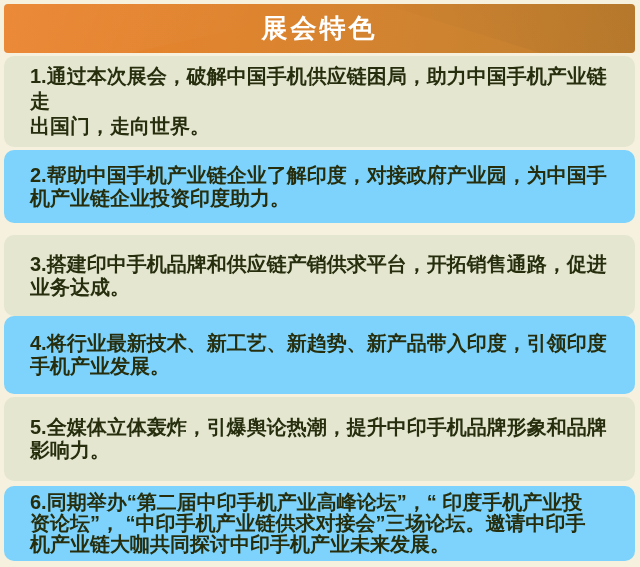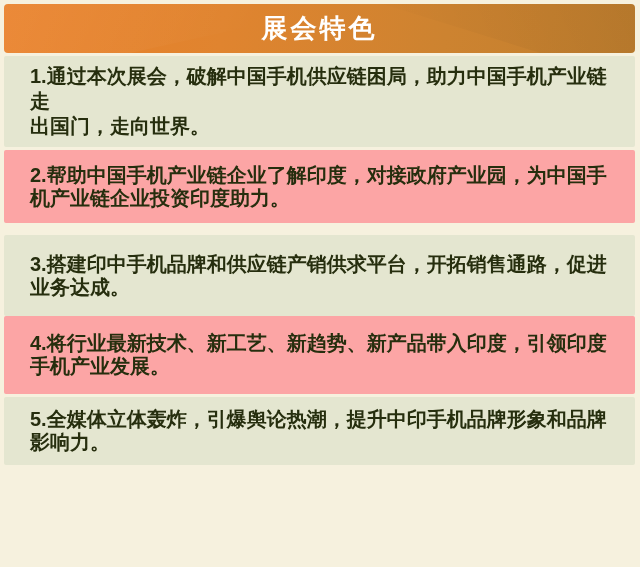--- a/index.html
+++ b/index.html
@@ -40,36 +40,36 @@
     position: relative;
     color: #ffffff;
     font-size: 26px;
     font-weight: bold;
     letter-spacing: 3px;
     z-index: 2;
   }
   .item {
     display: flex;
     align-items: center;
-    border-radius: 2px;
+    border-radius: 10px;
     padding: 4px 18px 4px 26px;
     color: #262e0e;
     font-size: 20px;
     font-weight: bold;
     white-space: pre-line;
     overflow: hidden;
   }
   .item .txt { white-space: pre-line; }
   .light { background: #e4e6d0; }
-  .green { background: #fca5a5; }
+  .green { background: #7dd3fc; }
   .i1 { height: 91px; margin-top: 3px; line-height: 25px; }
   .i2 { height: 73px; margin-top: 3px; line-height: 23px; }
   .i3 { height: 81px; margin-top: 12px; line-height: 23px; }
   .i4 { height: 78px; margin-top: 0; line-height: 23px; }
-  .i5 { height: 68px; margin-top: 3px; line-height: 23px; }
+  .i5 { height: 84px; margin-top: 3px; line-height: 23px; }
   .i6 { height: 75px; margin-top: 5px; line-height: 21px; }
 </style>
 </head>
 <body>
 
 <div class="poster">
 
   <div class="header">
     <div class="facet1"></div>
     <div class="facet2"></div>
@@ -94,14 +94,19 @@
   <div class="item green i4">
     <div class="txt">4.将行业最新技术、新工艺、新趋势、新产品带入印度，引领印度
 手机产业发展。</div>
   </div>
 
   <div class="item light i5">
     <div class="txt">5.全媒体立体轰炸，引爆舆论热潮，提升中印手机品牌形象和品牌
 影响力。</div>
   </div>
 
+  <div class="item green i6">
+    <div class="txt">6.同期举办“第二届中印手机产业高峰论坛”，“ 印度手机产业投
+资论坛”， “中印手机产业链供求对接会”三场论坛。邀请中印手
+机产业链大咖共同探讨中印手机产业未来发展。</div>
+  </div>
 
 </div>
 
 </body></html>

